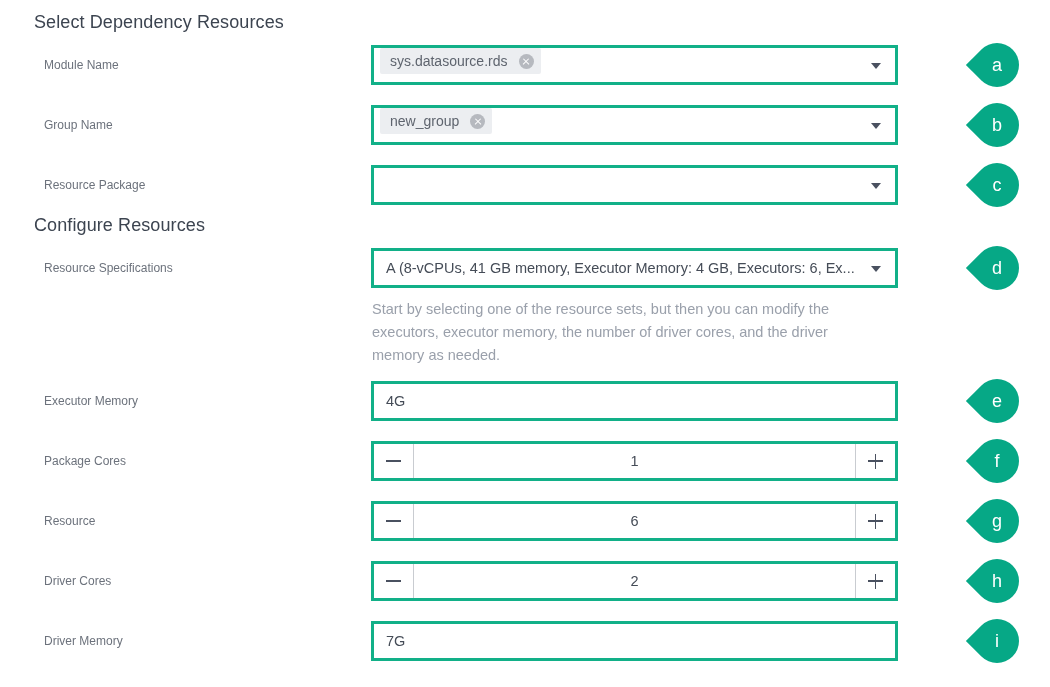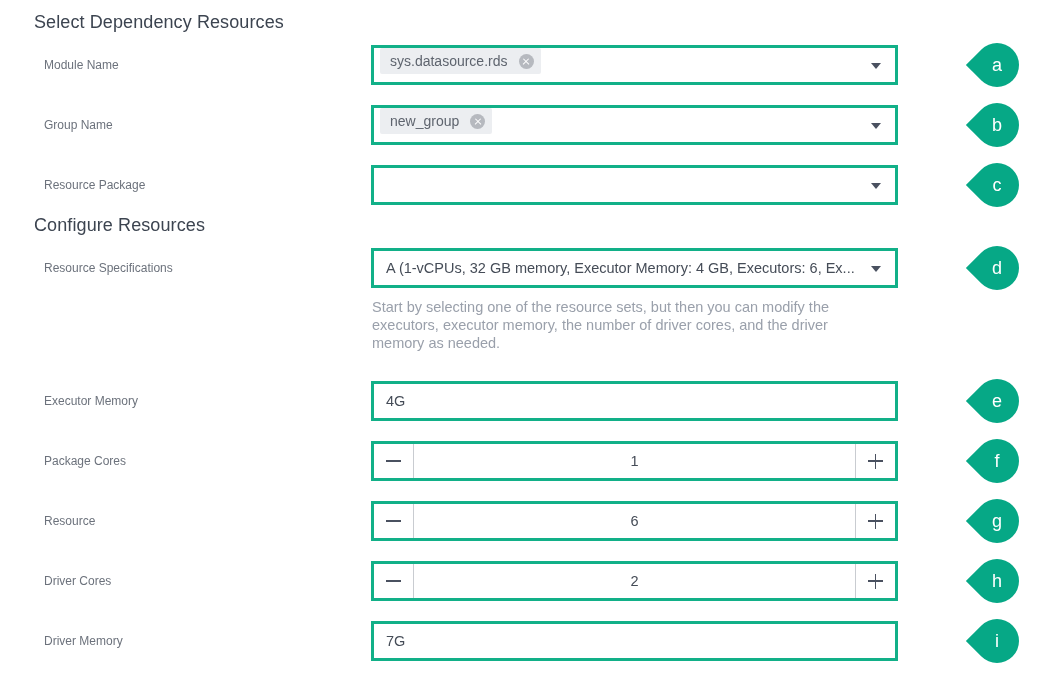--- a/index.html
+++ b/index.html
@@ -188,21 +188,21 @@
     color: #454c57;
     background: #ffffff;
   }
 
   
   .help-text {
     position: absolute;
     left: 372px;
     width: 500px;
     font-size: 14.5px;
-    line-height: 18px;
+    line-height: 23px;
     color: #9aa0ab;
   }
 
   
   .pin {
     position: absolute;
     width: 72px;
     height: 44px;
   }
   .pin-shape {
@@ -278,21 +278,21 @@
 <div class="pin" style="left:953px; top:163px;">
   <span class="pin-shape"></span>
   <span class="pin-letter">c</span>
 </div>
 
 <div class="section-heading" style="top:215px;">Configure Resources</div>
 
 <div class="row" style="top:248px;">
   <div class="row-label">Resource Specifications</div>
   <div class="field">
-    <div class="field-text value">A (1-vCPUs, 32 GB memory, Executor Memory: 4 GB, Executors: 6, Ex...</div>
+    <div class="field-text value">A (8-vCPUs, 41 GB memory, Executor Memory: 4 GB, Executors: 6, Ex...</div>
     <span class="caret"></span>
   </div>
 </div>
 <div class="pin" style="left:953px; top:246px;">
   <span class="pin-shape"></span>
   <span class="pin-letter">d</span>
 </div>
 
 <div class="help-text" style="top:298px;">Start by selecting one of the resource sets, but then you can modify the executors, executor memory, the number of driver cores, and the driver memory as needed.</div>
 

